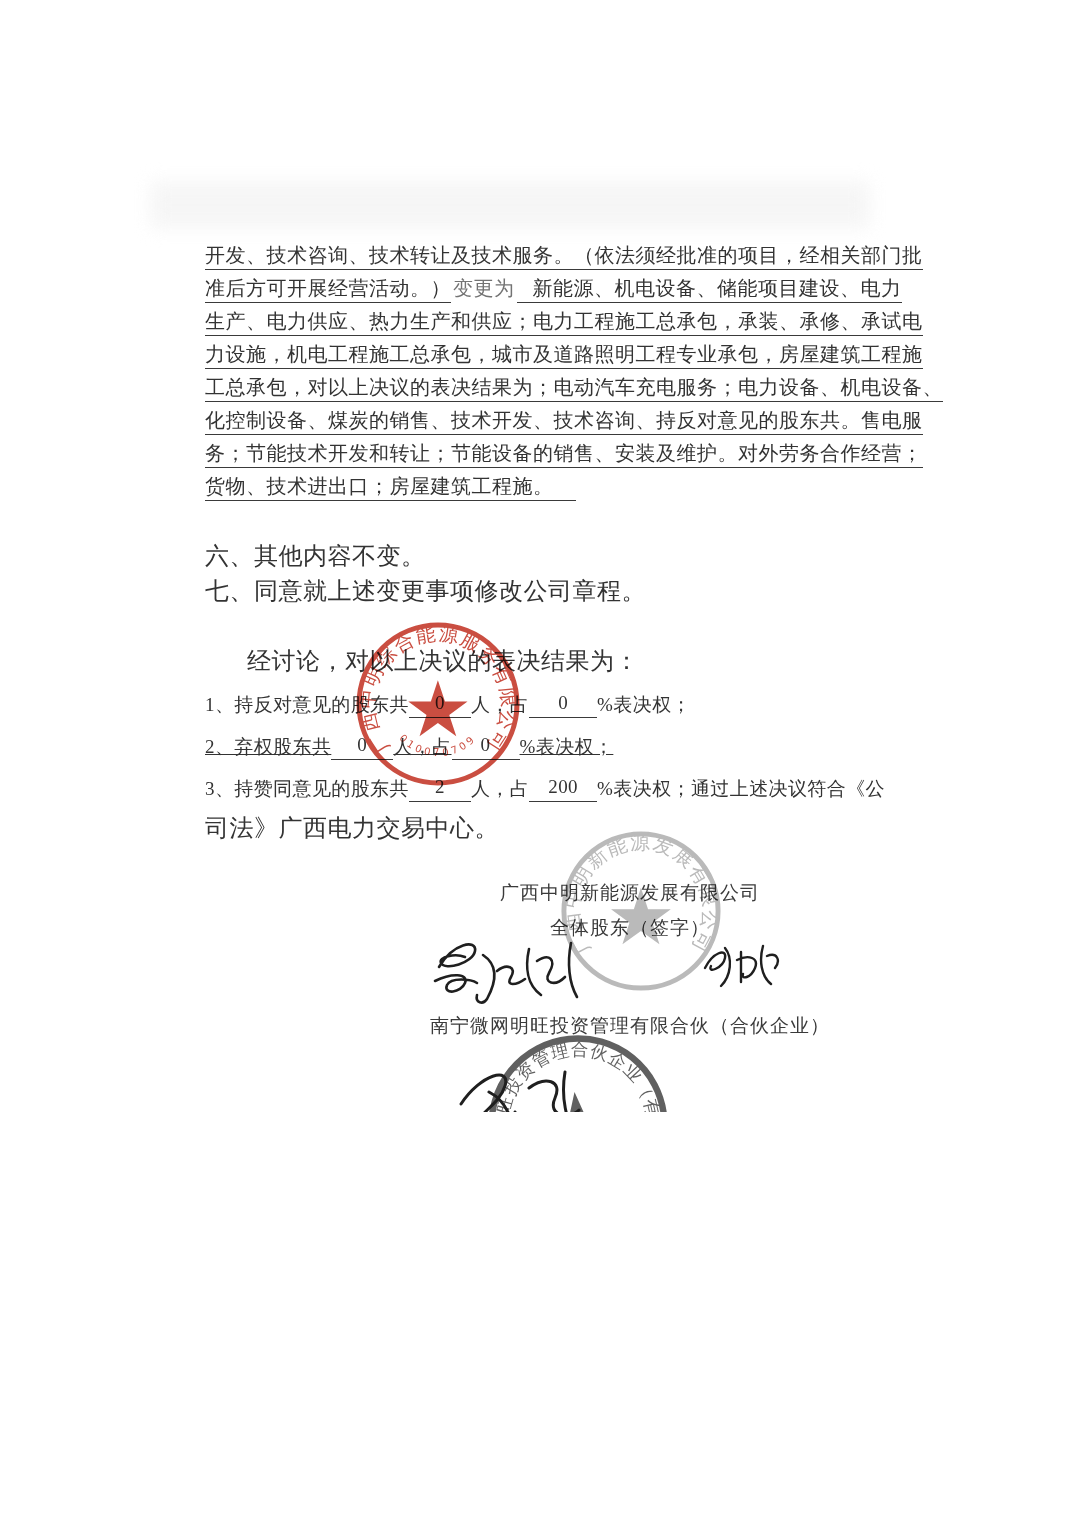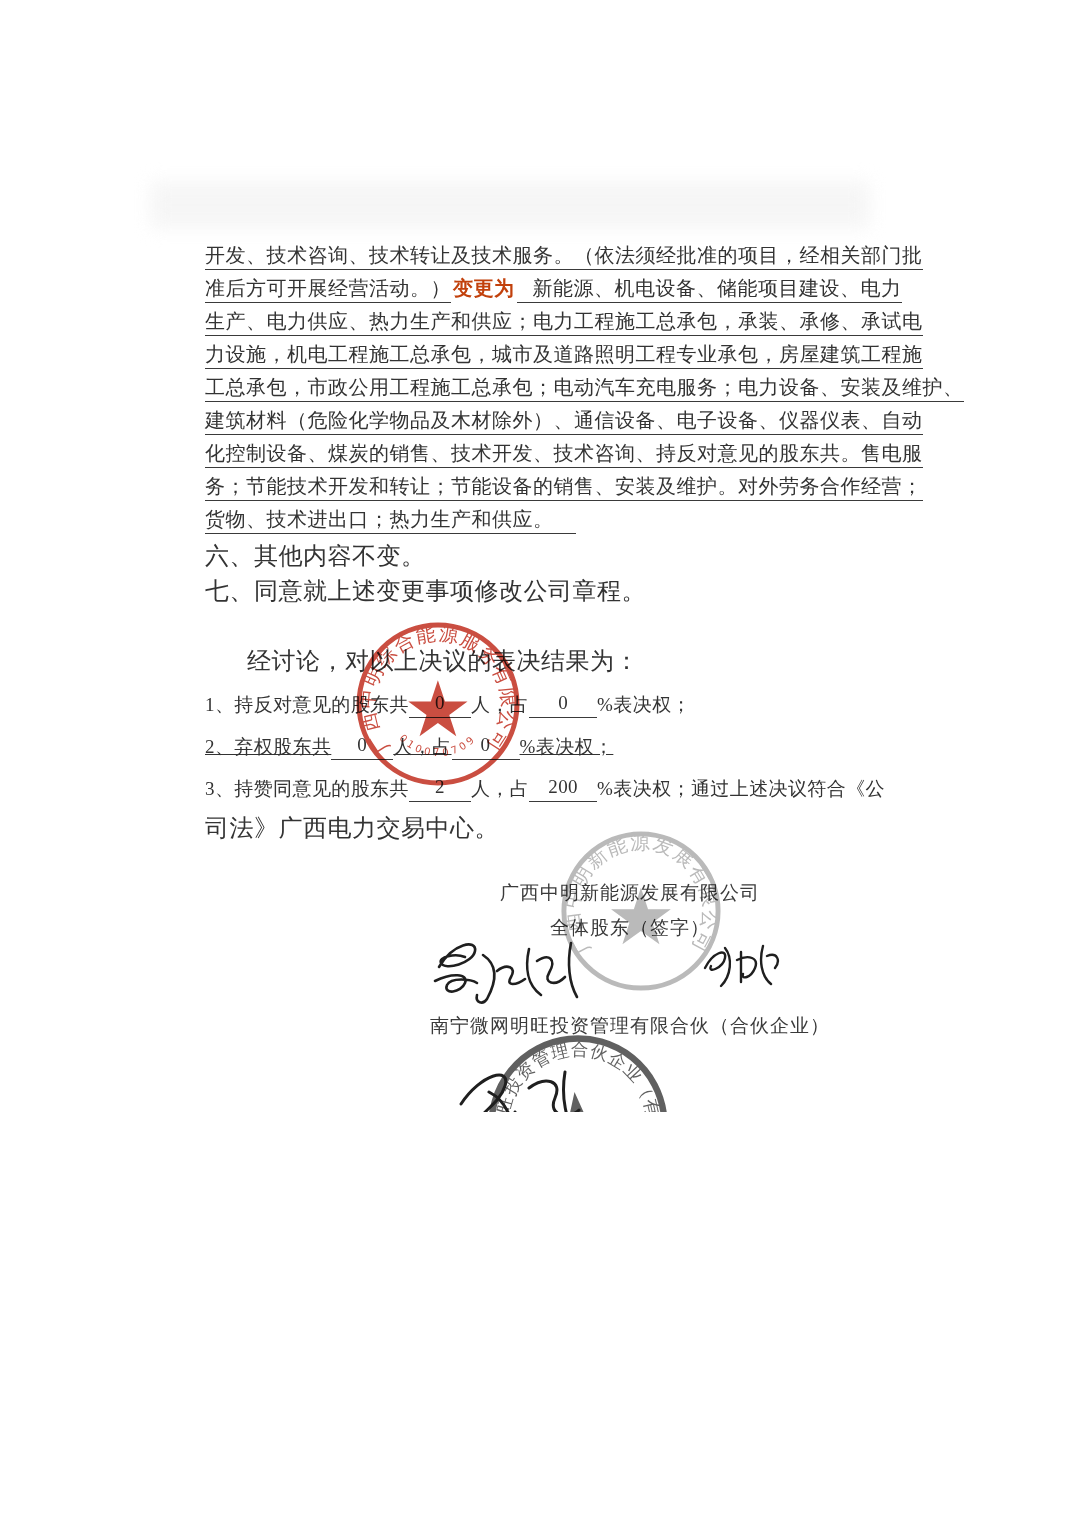--- a/index.html
+++ b/index.html
@@ -9,21 +9,21 @@
   .scan-band{position:absolute;left:150px;top:182px;width:720px;height:46px;
              background:#f2f2f2;filter:blur(9px);opacity:.7;}
   
   .scope{position:absolute;left:205px;top:243px;width:650px;font-size:20px;}
   .sline{height:33px;line-height:24px;text-align:justify;text-align-last:justify;
          white-space:nowrap;letter-spacing:.5px;}
   .sline.short{text-align-last:left;}
   .u{border-bottom:1.6px solid #3a3a3a;padding-bottom:3px;}
   .u.gapL{padding-left:16px;}
   .u.tail-ext{padding-right:22px;}
-  .chg{font-weight:bold;color:#c2410c;padding:0 2px 3px 2px;}
+  .chg{font-weight:normal;color:#737373;padding:0 2px 3px 2px;}
   
   .bline{position:absolute;left:205px;width:660px;font-size:24px;letter-spacing:.5px;line-height:26px;}
   .indent{padding-left:42px;}
   
   .vline{position:absolute;left:205px;width:700px;font-size:19px;letter-spacing:.4px;line-height:26px;white-space:nowrap;}
   .blank{display:inline-block;text-align:center;border-bottom:1.6px solid #3a3a3a;
          font-size:19px;vertical-align:bottom;padding-bottom:1px;}
   .bw1{width:62px;}
   .bw2{width:68px;}
   
@@ -44,25 +44,24 @@
 
 <div class="page">
 
   <div class="scan-band"></div>
 
   <div class="scope">
     <div class="sline"><span class="u">开发、技术咨询、技术转让及技术服务。（依法须经批准的项目，经相关部门批</span></div>
     <div class="sline"><span class="u">准后方可开展经营活动。）</span><span class="chg">变更为</span><span class="u gapL">新能源、机电设备、储能项目建设、电力</span></div>
   <div class="sline"><span class="u">生产、电力供应、热力生产和供应；电力工程施工总承包，承装、承修、承试电</span></div>
       <div class="sline"><span class="u">力设施，机电工程施工总承包，城市及道路照明工程专业承包，房屋建筑工程施</span></div>
-      <div class="sline"><span class="u">工总承包，市政公用工程施工总承包；电动汽车充电服务；电力设备、安装及维护、</span></div>
-      <div class="sline"><span class="u">建筑材料（危险化学物品及木材除外）、通信设备、电子设备、仪器仪表、自动</span></div>
+      <div class="sline"><span class="u">工总承包，对以上决议的表决结果为；电动汽车充电服务；电力设备、机电设备、</span></div>
       <div class="sline"><span class="u">化控制设备、煤炭的销售、技术开发、技术咨询、持反对意见的股东共。售电服</span></div>
       <div class="sline"><span class="u">务；节能技术开发和转让；节能设备的销售、安装及维护。对外劳务合作经营；</span></div>
-      <div class="sline short"><span class="u tail-ext">货物、技术进出口；热力生产和供应。</span></div>
+      <div class="sline short"><span class="u tail-ext">货物、技术进出口；房屋建筑工程施。</span></div>
     </div>
 
   <div class="bline" style="top:543px">六、其他内容不变。</div>
   <div class="bline" style="top:578px">七、同意就上述变更事项修改公司章程。</div>
 
   <div class="bline indent" style="top:648px">经讨论，对以上决议的表决结果为：</div>
   <div id="vote-items">
       <div class="vline" style="top: 690px;"><span class="vt">1、持反对意见的股东共</span><span class="blank bw1">0</span><span class="vt">人，占</span><span class="blank bw2">0</span><span class="vt">%表决权；</span></div>
       <div class="vline" style="top: 732px; text-decoration: underline;"><span class="vt">2、弃权股东共</span><span class="blank bw1">0</span><span class="vt">人，占</span><span class="blank bw2">0</span><span class="vt">%表决权；</span></div>
       <div class="vline" style="top: 774px;"><span class="vt">3、持赞同意见的股东共</span><span class="blank bw1">2</span><span class="vt">人，占</span><span class="blank bw2">200</span><span class="vt">%表决权；通过上述决议符合《公</span></div>

